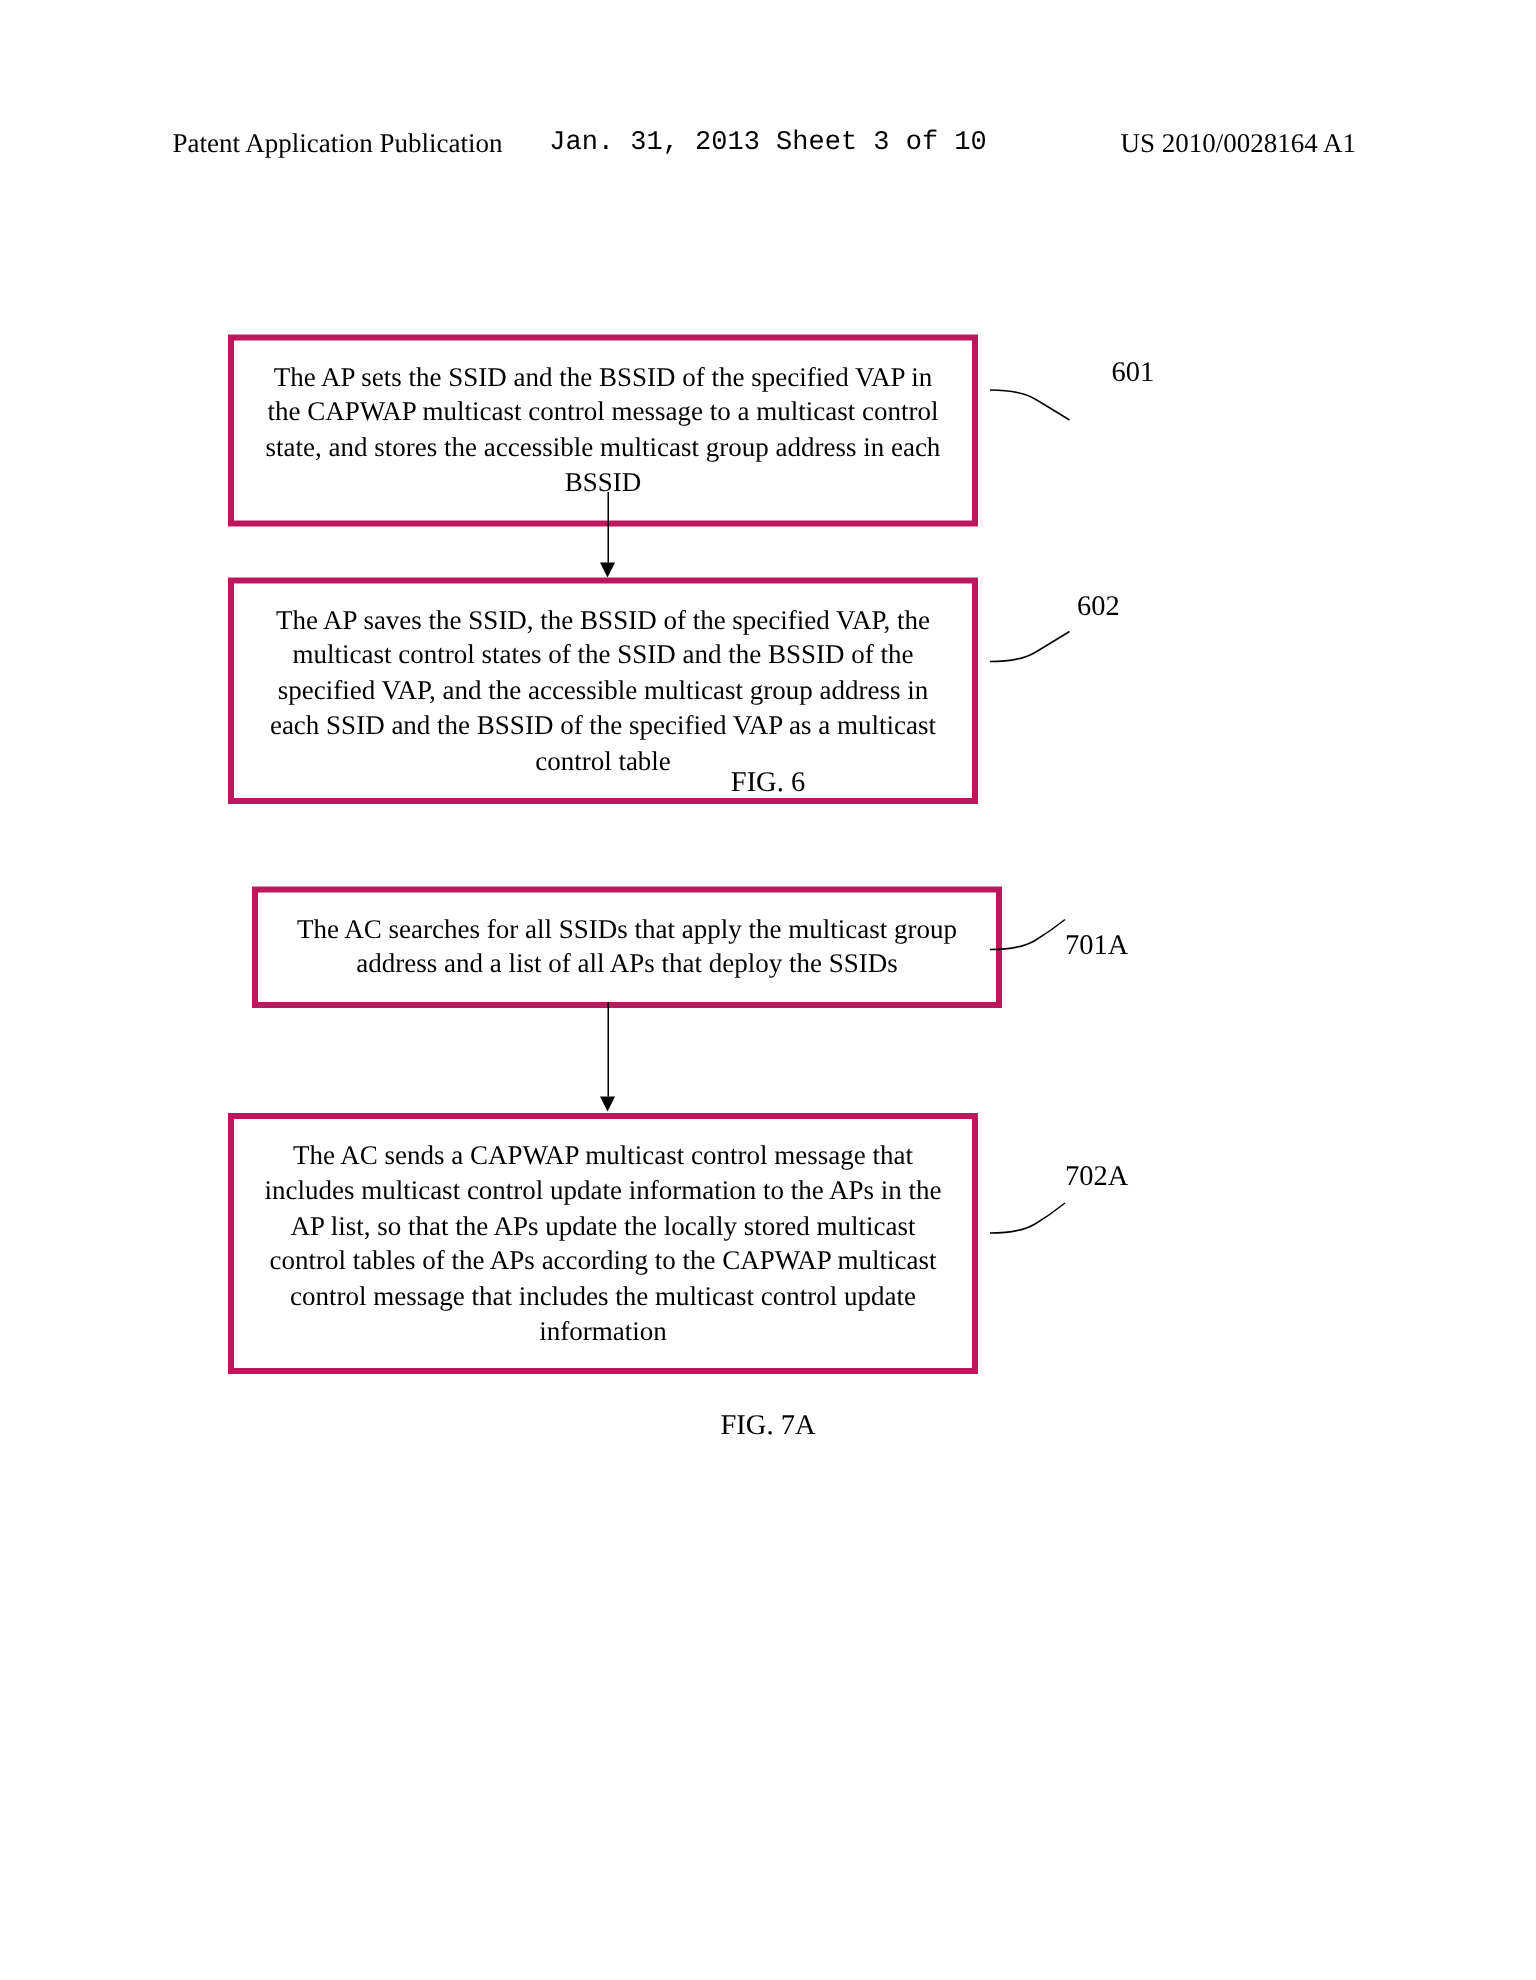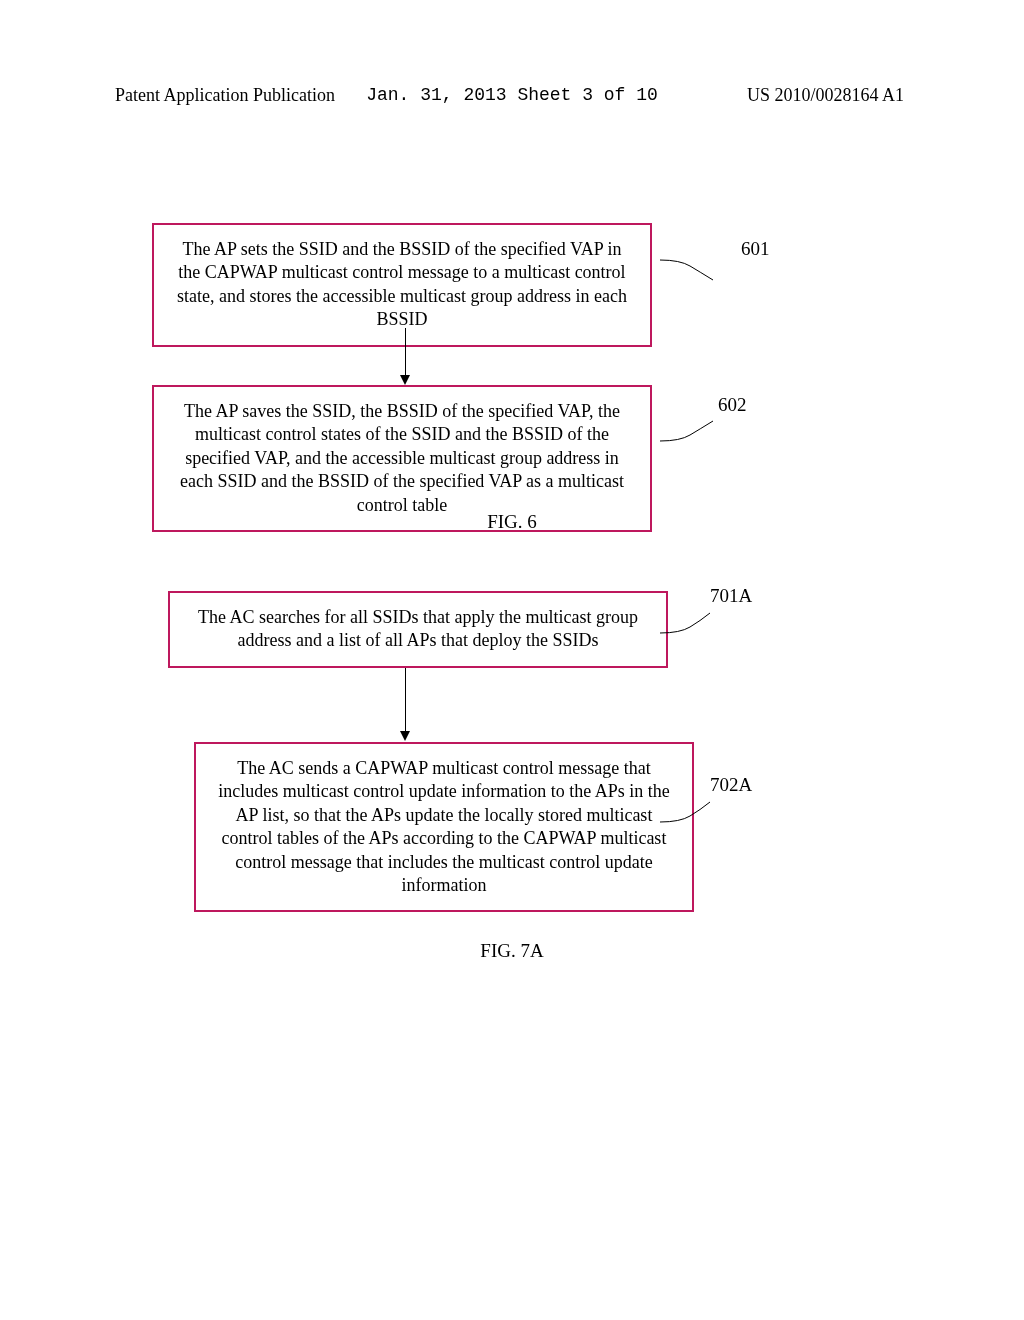--- a/index.html
+++ b/index.html
@@ -29,21 +29,21 @@
     }
     .header-center {
       position: absolute;
       left: 50%;
       transform: translateX(-50%);
       font-family: Liberation Mono, monospace;
     }
     .header-right {
     }
     .box {
-      border: 2px solid #be185d;
+      border: 4px solid #be185d;
       padding: 13px 20px;
       width: 500px;
       text-align: center;
       font-size: 18px;
       line-height: 1.3;
     }
     .ref-num {
       font-size: 19px;
       position: absolute;
     }
@@ -113,32 +113,31 @@
     .fig7-box1 {
       position: absolute;
       top: 591px;
       left: 152px;
       margin-left: 16px;
     }
     .fig7-box2 {
       position: absolute;
       top: 742px;
       left: 152px;
-      margin-left: 42px;
     }
     .fig7-arrow {
       position: absolute;
       top: 668px;
       left: 400px;
     }
     .fig7-arrow .arrow-line {
       height: 63px;
     }
     .fig7-ref1 {
-      top: 585px;
+      top: 620px;
       left: 710px;
     }
     .fig7-ref2 {
       top: 774px;
       left: 710px;
     }
     .fig7-bracket1 {
       top: 605px;
       left: 660px;
     }

